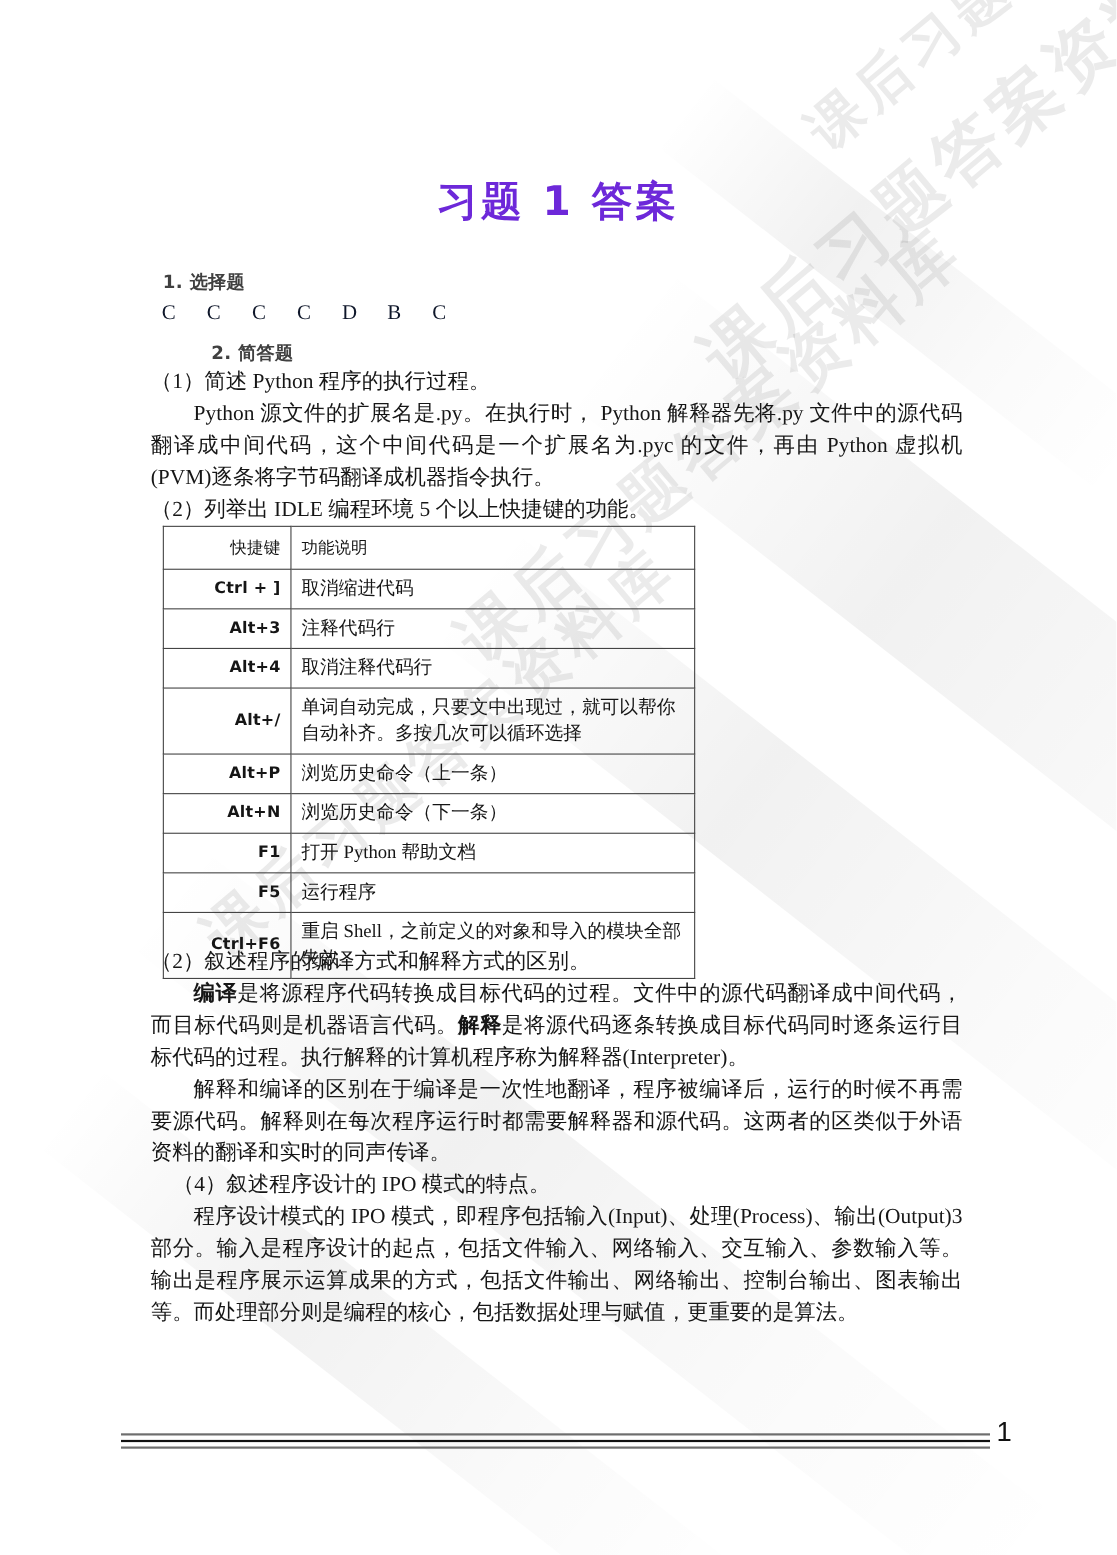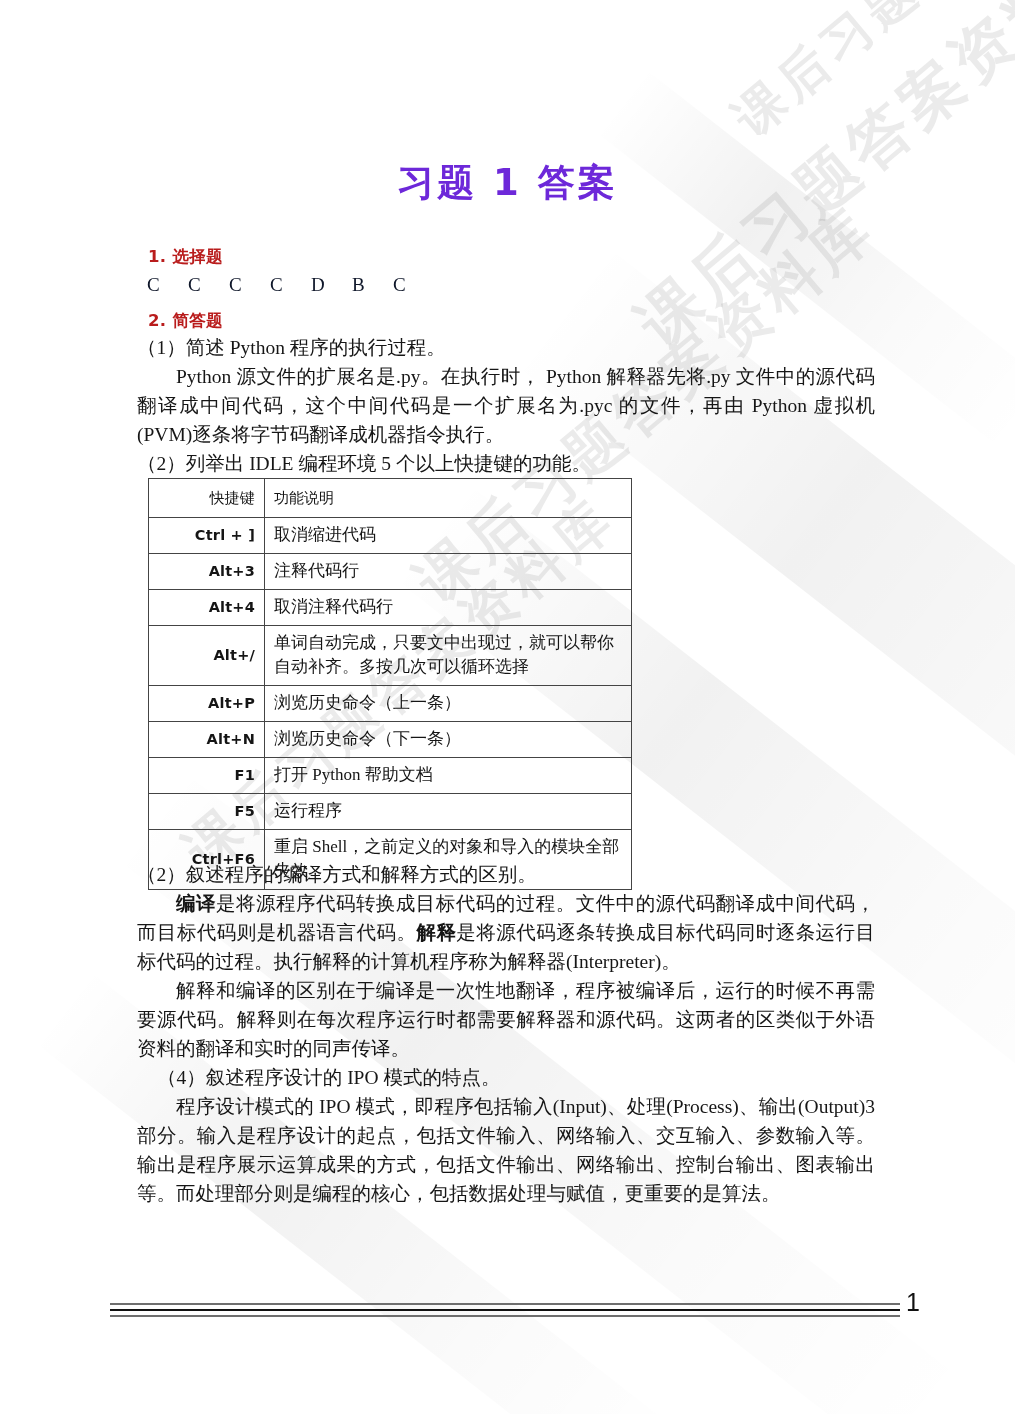--- a/index.html
+++ b/index.html
@@ -60,21 +60,21 @@
     letter-spacing: 3px;
     color: #6d28d9;
   }
 
   .sec-head {
     position: absolute;
     left: 148px;
     font-family: "DejaVu Sans", "Liberation Sans", sans-serif;
     font-weight: bold;
     font-size: 16.5px;
-    color: #b91c1c;
+    color: #404040;
     letter-spacing: .3px;
   }
 
   .answers {
     position: absolute;
     left: 147px;
     font-family: "Liberation Serif", serif;
     font-size: 19px;
     color: #0f172a;
     letter-spacing: 1px;
@@ -176,21 +176,21 @@
   <div class="content">
 
     <div class="doc-title">习题 1 答案</div>
 
     <div class="sec-head" style="top:246px;">1. 选择题</div>
 
     <div class="answers" style="top:274px;">
       <span>C</span><span>C</span><span>C</span><span>C</span><span>D</span><span>B</span><span>C</span>
     </div>
 
-    <div class="sec-head" style="top:310px;">2. 简答题</div>
+    <div class="sec-head" style="top:310px;margin-left:44px;">2. 简答题</div>
 
     <div class="para" style="top:333px;">（1）简述 Python 程序的执行过程。</div>
 
     <div class="para indent" style="top:362px;">Python 源文件的扩展名是.py。在执行时， Python 解释器先将.py 文件中的源代码翻译成中间代码，这个中间代码是一个扩展名为.pyc 的文件，再由 Python 虚拟机 (PVM)逐条将字节码翻译成机器指令执行。</div>
 
     <div class="para" style="top:449px;">（2）列举出 IDLE 编程环境 5 个以上快捷键的功能。</div>
 
     <table class="kb-table">
       <tbody>
         <tr class="header">

